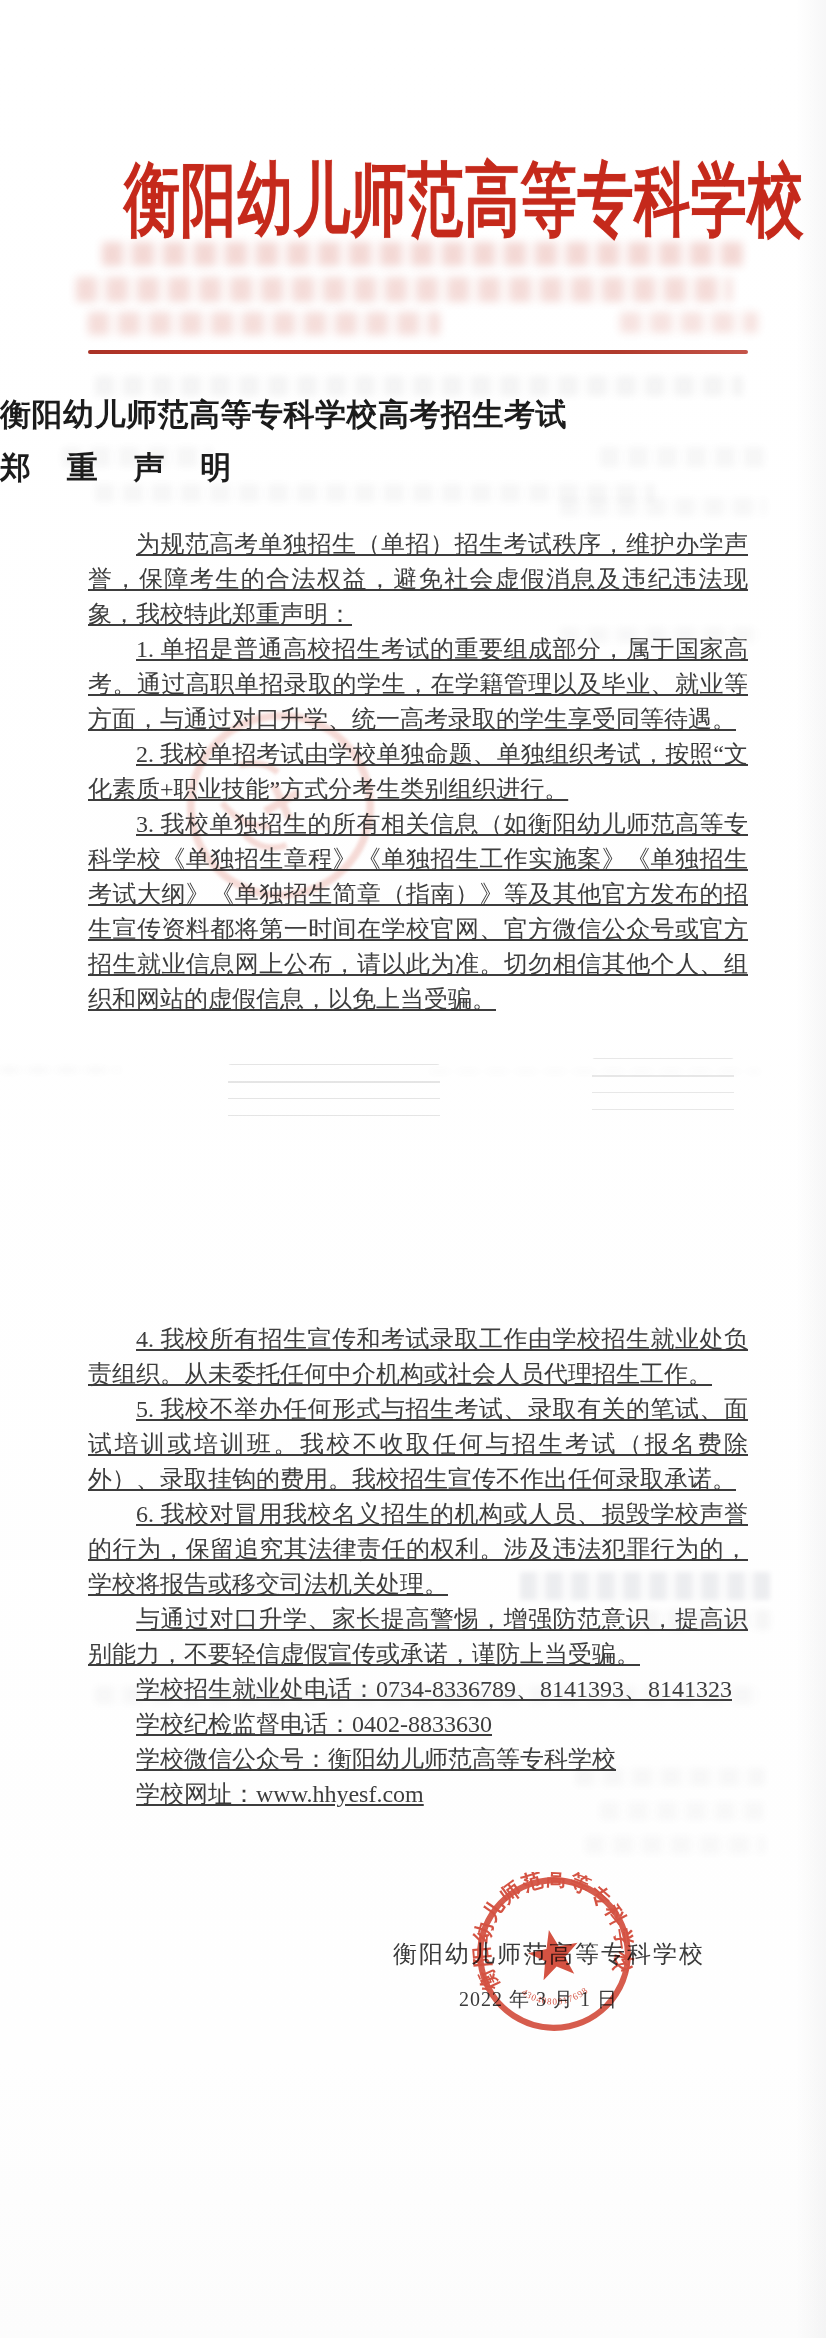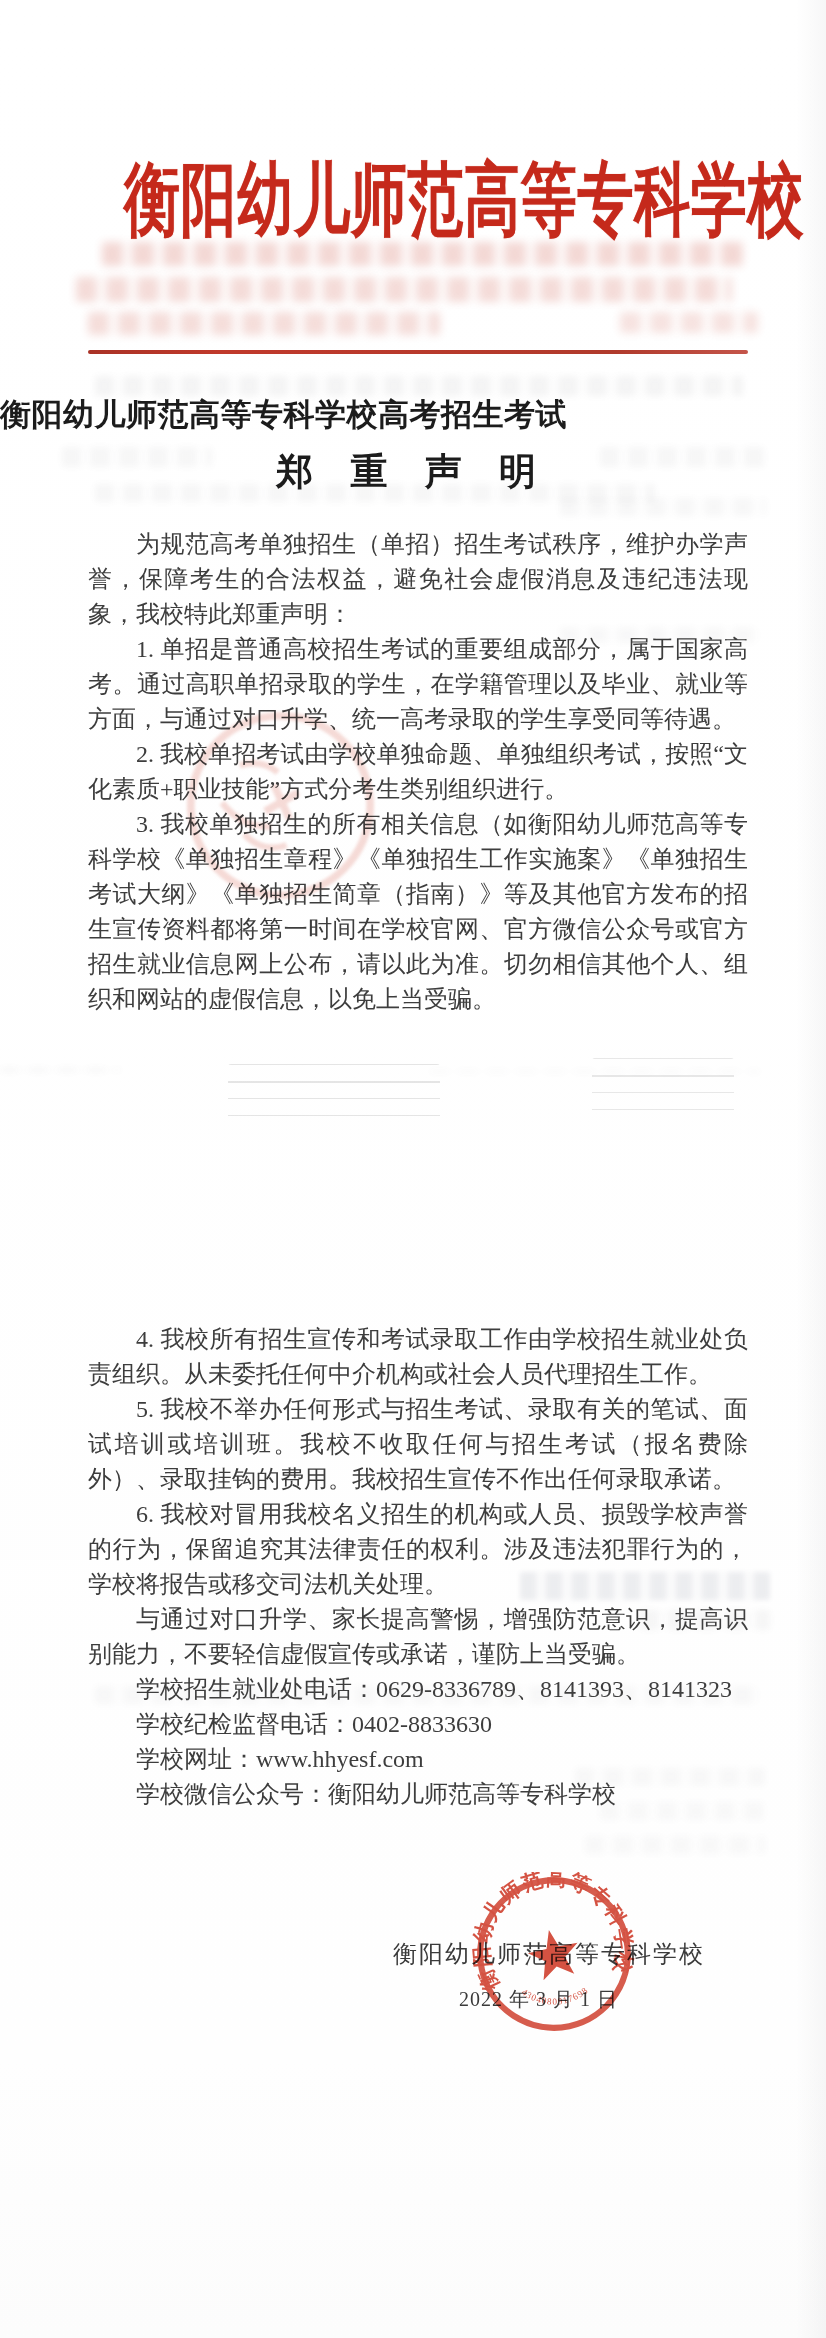--- a/index.html
+++ b/index.html
@@ -47,29 +47,30 @@
     filter:blur(.7px);
   }
 
   
   .title1{
     position:absolute;top:394px;left:0;width:826px;text-align:left;
     font-size:31px;font-weight:bold;color:#1c1c1c;letter-spacing:0.5px;
     font-family:"Liberation Serif","DejaVu Serif",serif;
   }
   .title2{
-    position:absolute;top:447px;left:0;width:826px;text-align:center;
-    font-size:37px;font-weight:bold;color:#1c1c1c;letter-spacing:14px;
+    position:absolute;top:447px;left:0;width:826px;text-align:left;
+    font-size:31px;font-weight:bold;color:#1c1c1c;letter-spacing:14px;
   }
 
   
   .body-block{
     position:absolute;left:88px;width:660px;
     font-size:24px;line-height:35px;color:#3d3d3d;
     text-align:justify;
+    text-decoration:underline;
   }
   .body-block p{margin:0;text-indent:2em;}
   .body-block p.no-indent{text-indent:0;}
   .block1{top:527px;}
   .block2{top:1322px;}
 
   
   .sig-name{
     position:absolute;top:1938px;right:121px;
     font-size:24px;color:#3a3a3a;letter-spacing:2px;
@@ -132,24 +133,24 @@
   <div class="band scratch" style="left:228px;top:1064px;width:212px;height:58px;opacity:.55;"></div>
   <div class="band scratch" style="left:592px;top:1058px;width:142px;height:62px;opacity:.5;"></div>
   <div class="band band-gray" style="left:0px;top:1068px;width:120px;height:4px;opacity:.10;"></div>
   <div class="band band-gray" style="left:430px;top:1070px;width:330px;height:3px;opacity:.08;"></div>
 
   <div class="body-block block2">
     <p>4. 我校所有招生宣传和考试录取工作由学校招生就业处负责组织。从未委托任何中介机构或社会人员代理招生工作。</p>
     <p>5. 我校不举办任何形式与招生考试、录取有关的笔试、面试培训或培训班。我校不收取任何与招生考试（报名费除外）、录取挂钩的费用。我校招生宣传不作出任何录取承诺。</p>
     <p>6. 我校对冒用我校名义招生的机构或人员、损毁学校声誉的行为，保留追究其法律责任的权利。涉及违法犯罪行为的，学校将报告或移交司法机关处理。</p>
     <p>与通过对口升学、家长提高警惕，增强防范意识，提高识别能力，不要轻信虚假宣传或承诺，谨防上当受骗。</p>
-    <p>学校招生就业处电话：0629-8336789、8141393、8141323</p>
+    <p>学校招生就业处电话：0734-8336789、8141393、8141323</p>
     <p>学校纪检监督电话：0402-8833630</p>
+    <p>学校微信公众号：衡阳幼儿师范高等专科学校</p>
     <p>学校网址：www.hhyesf.com</p>
-    <p>学校微信公众号：衡阳幼儿师范高等专科学校</p>
   </div>
 
   <div class="band band-blue" style="left:520px;top:1572px;width:250px;height:28px;opacity:.16;"></div>
   <div class="band band-gray" style="left:640px;top:1610px;width:130px;height:20px;opacity:.10;"></div>
   <div class="band band-gray" style="left:95px;top:1686px;width:665px;height:18px;opacity:.08;"></div>
   <div class="band band-gray" style="left:575px;top:1768px;width:190px;height:18px;opacity:.08;"></div>
   <div class="band band-gray" style="left:600px;top:1802px;width:165px;height:18px;opacity:.07;"></div>
   <div class="band band-gray" style="left:585px;top:1836px;width:180px;height:18px;opacity:.07;"></div>
 
   <div class="sig-name">衡阳幼儿师范高等专科学校</div>

